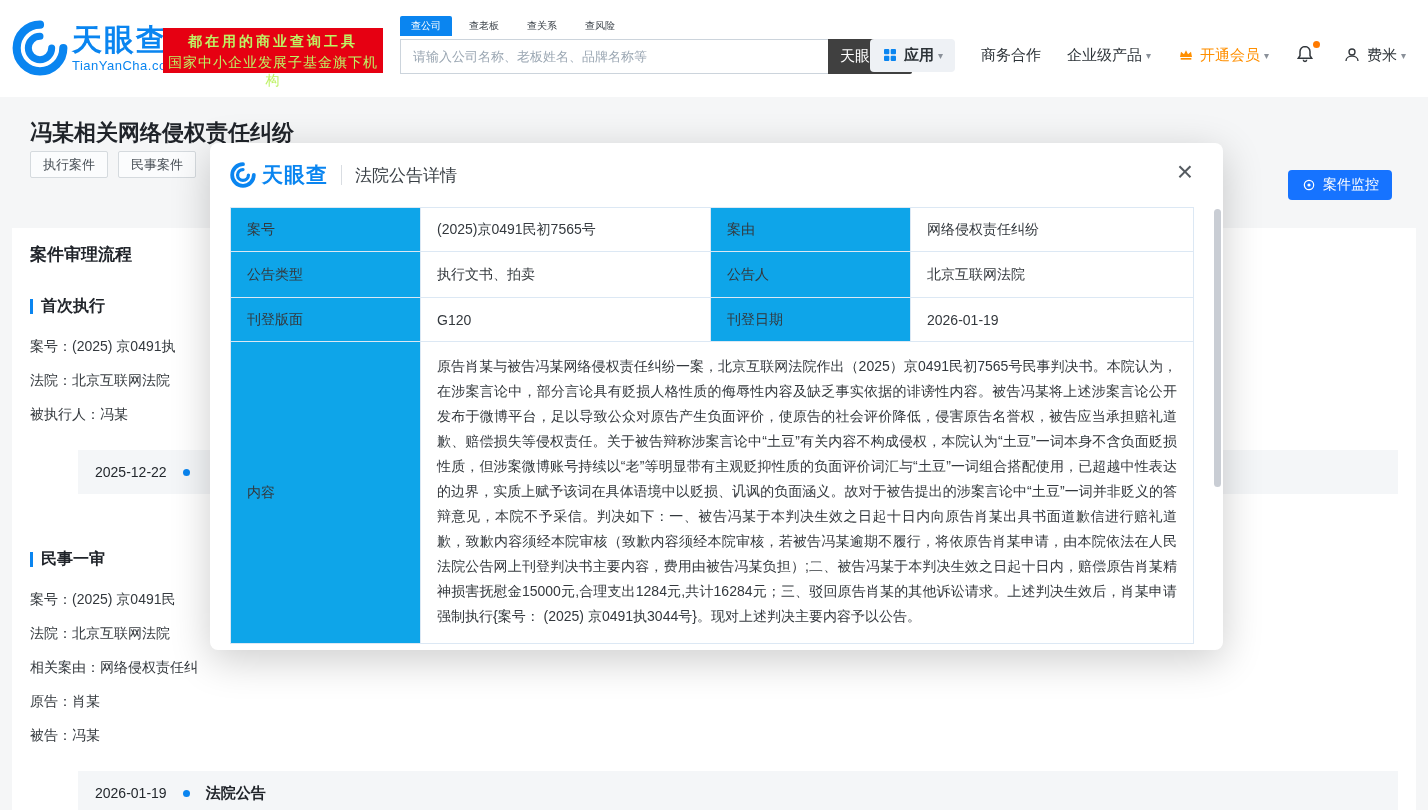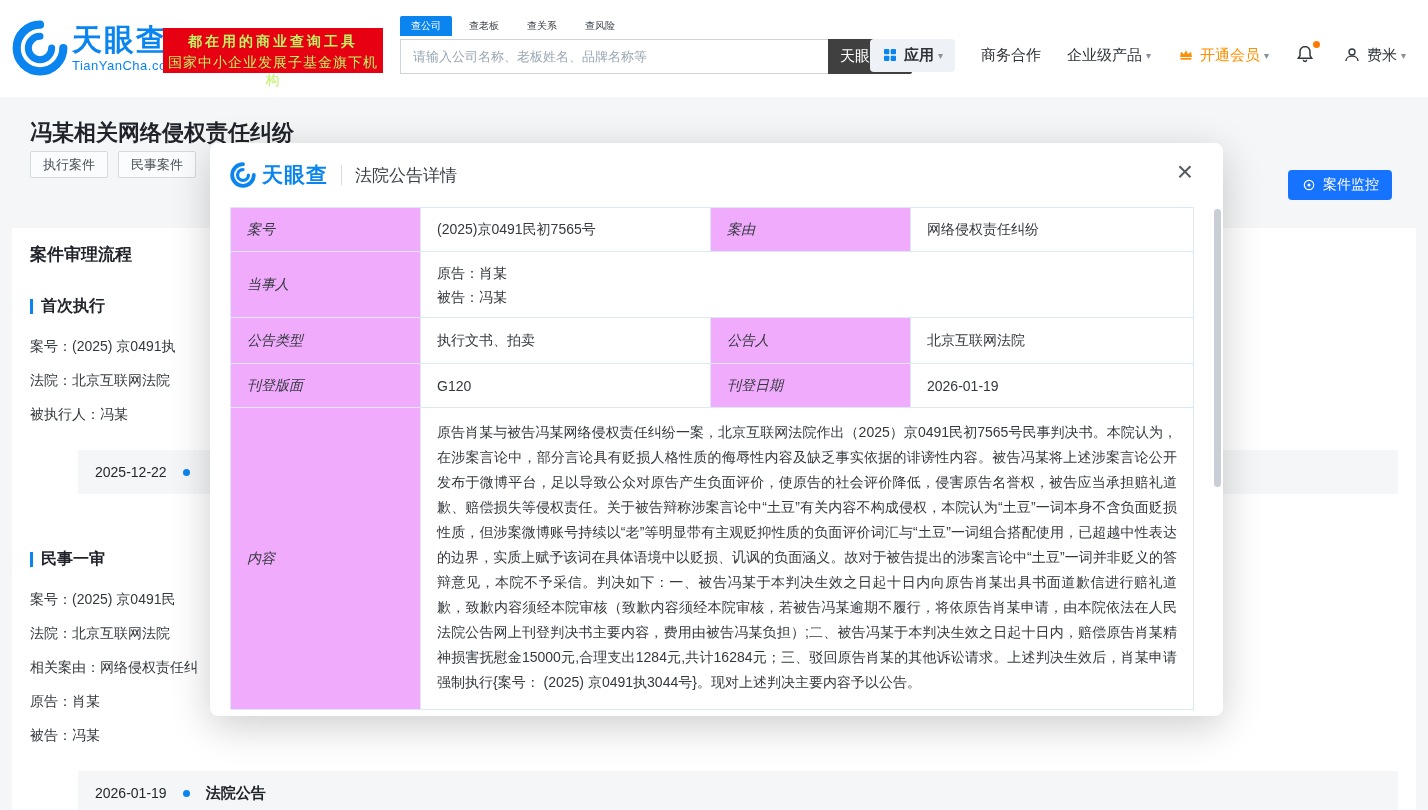--- a/index.html
+++ b/index.html
@@ -69,21 +69,21 @@
            box-shadow:0 10px 40px rgba(0,0,0,.20); z-index:10; padding-bottom:6px; }
   .modal-header { height:64px; display:flex; align-items:center; padding:0 20px; }
   .modal-logo-icon { width:26px; height:26px; }
   .modal-brand { font-size:21px; font-weight:bold; color:#0a85f0; margin-left:6px; letter-spacing:1px; }
   .modal-divider { width:1px; height:20px; background:#d9dde2; margin:0 13px; }
   .modal-title { font-size:17px; color:#3a4046; }
   .modal-close { position:absolute; right:22px; top:13px; font-size:28px; color:#555b61; cursor:pointer;
                  line-height:32px; width:32px; text-align:center; }
   .modal-table { margin:0 20px; width:963px; border-collapse:collapse; table-layout:fixed; }
   .modal-table td { border:1px solid #dce8f4; font-size:14px; color:#33383d; padding:8px 16px; vertical-align:middle; }
-  .modal-table td.lbl { background:#f0abfc;font-style:italic; }
+  .modal-table td.lbl { background:#0ea5e9; }
   .party-line { line-height:24px; }
   .content-cell { line-height:25px; text-align:justify; padding:12px 16px 14px 16px !important; }
   .modal-scroll-thumb { position:absolute; right:2px; top:66px; width:7px; height:278px;
                         background:#c9cdd4; border-radius:4px; cursor:pointer; }
 </style>
 </head>
 <body>
 
 <div class="top-header">
 
@@ -237,27 +237,20 @@
         <col style="width:200px">
         <col style="width:283px">
       </colgroup>
     <tbody>
         <tr style="height:44px">
       <td class="lbl">案号</td>
       <td>(2025)京0491民初7565号</td>
       <td class="lbl">案由</td>
       <td>网络侵权责任纠纷</td>
     </tr>
-    <tr style="height:66px">
-      <td class="lbl">当事人</td>
-      <td colspan="3">
-        <div class="party-line">原告：肖某</div>
-        <div class="party-line">被告：冯某</div>
-      </td>
-    </tr>
     <tr style="height:46px">
       <td class="lbl">公告类型</td>
       <td>执行文书、拍卖</td>
       <td class="lbl">公告人</td>
       <td>北京互联网法院</td>
     </tr>
     <tr style="height:44px">
       <td class="lbl">刊登版面</td>
       <td>G120</td>
       <td class="lbl">刊登日期</td>

